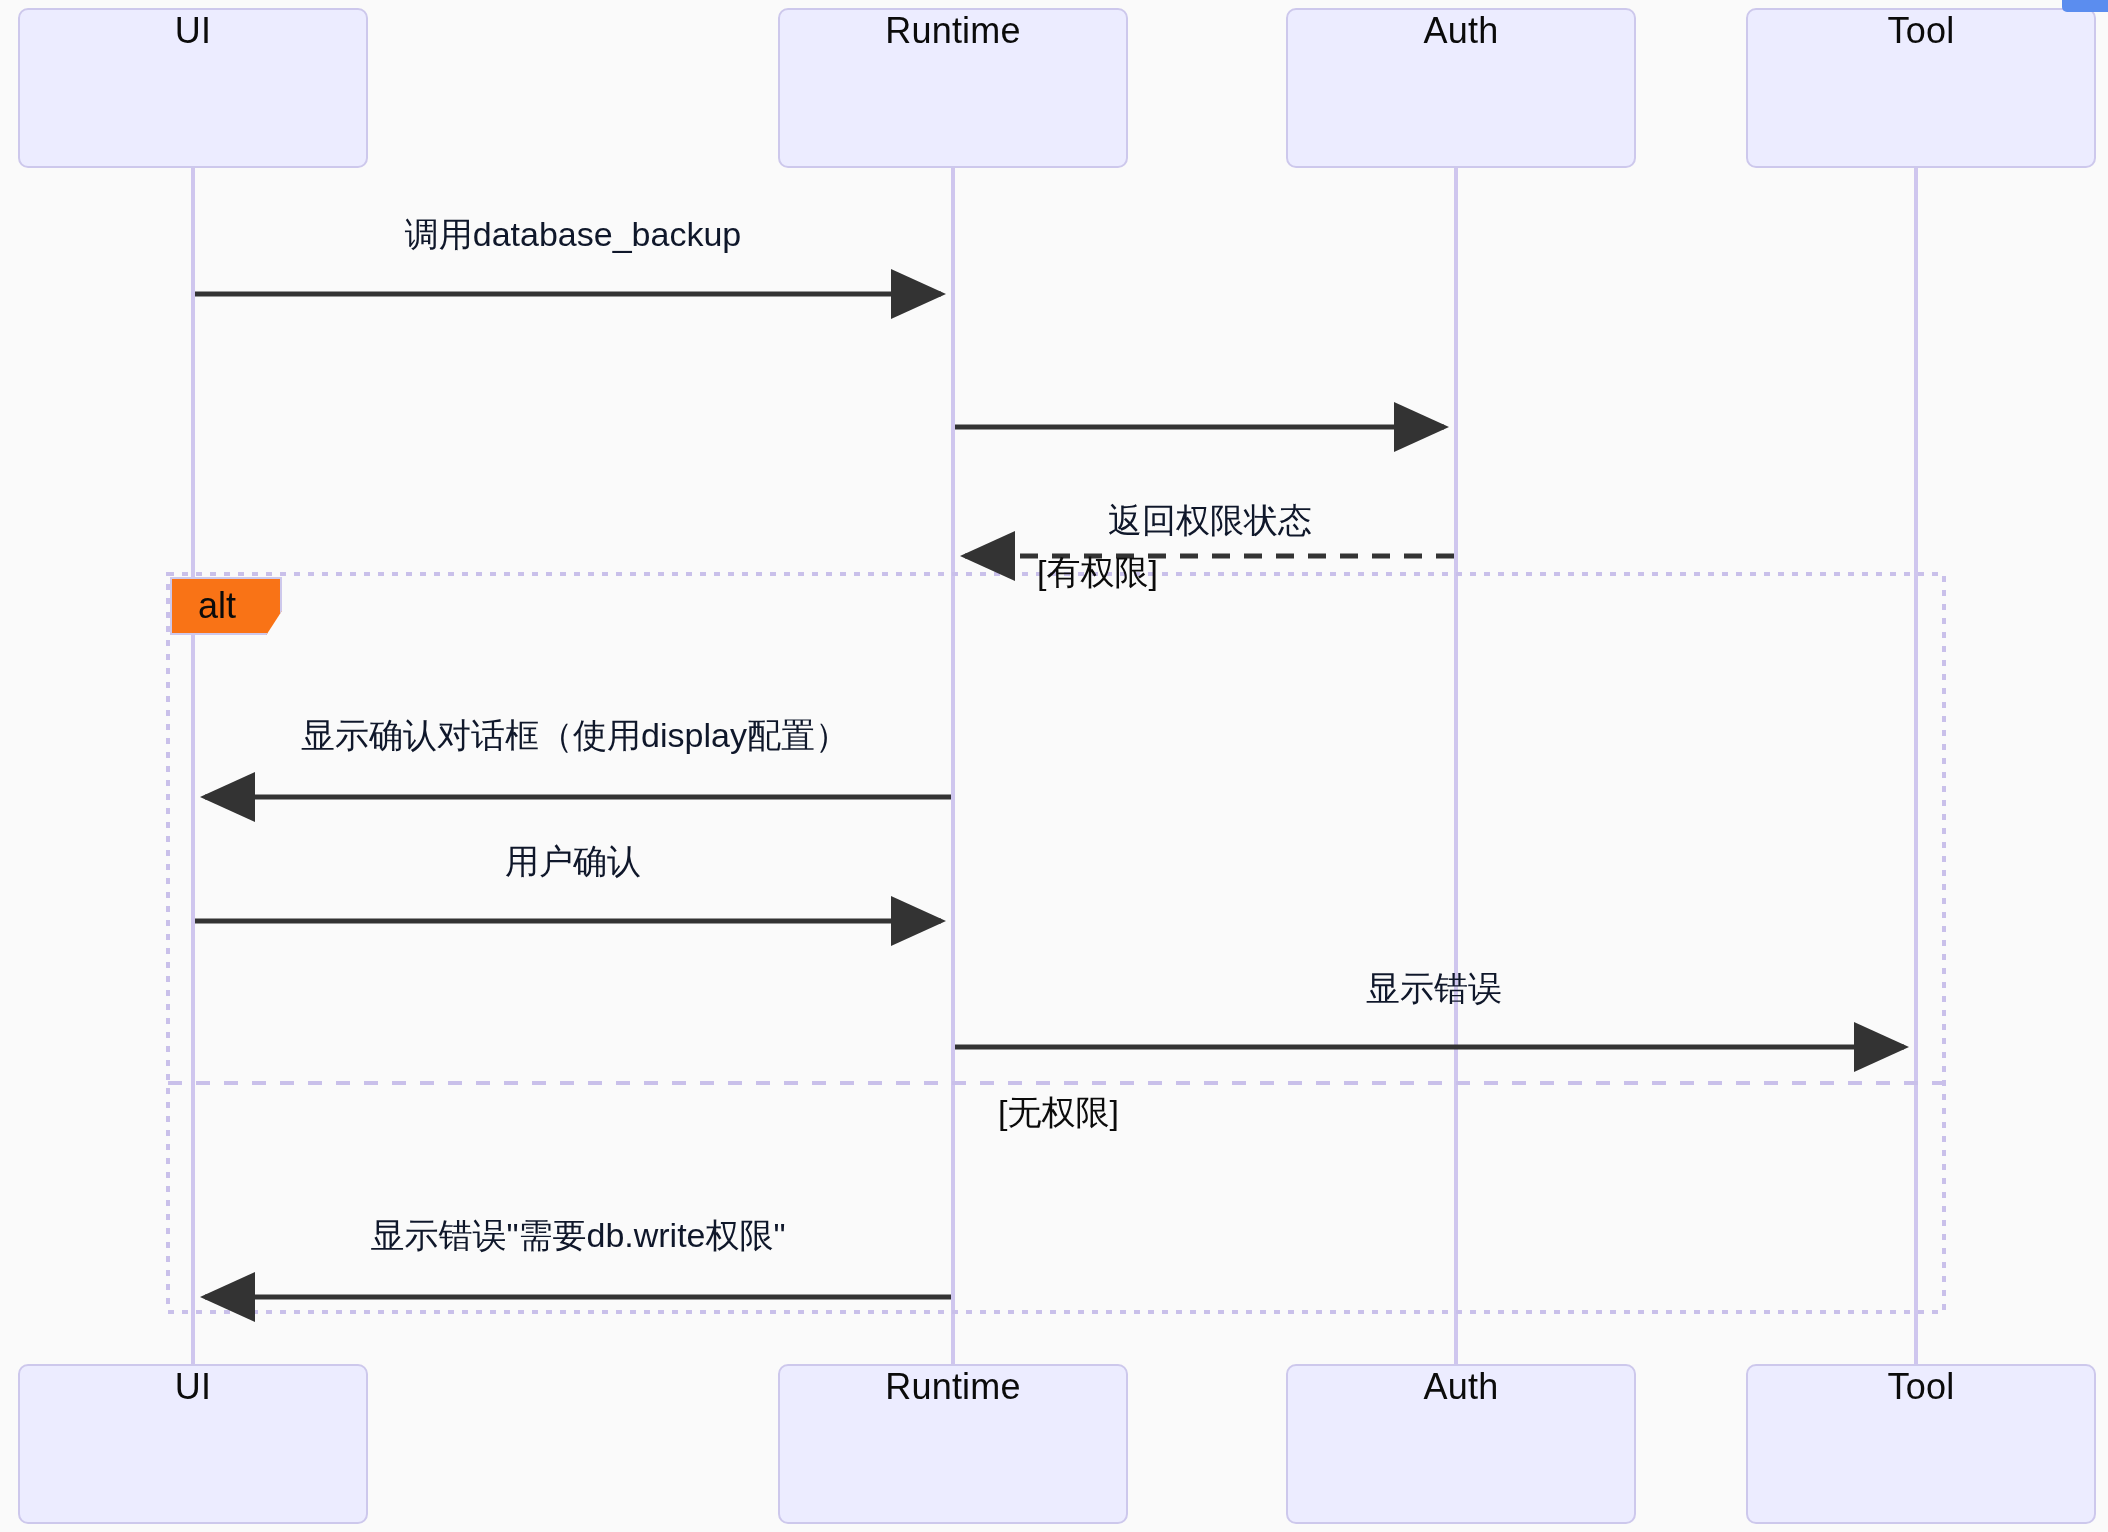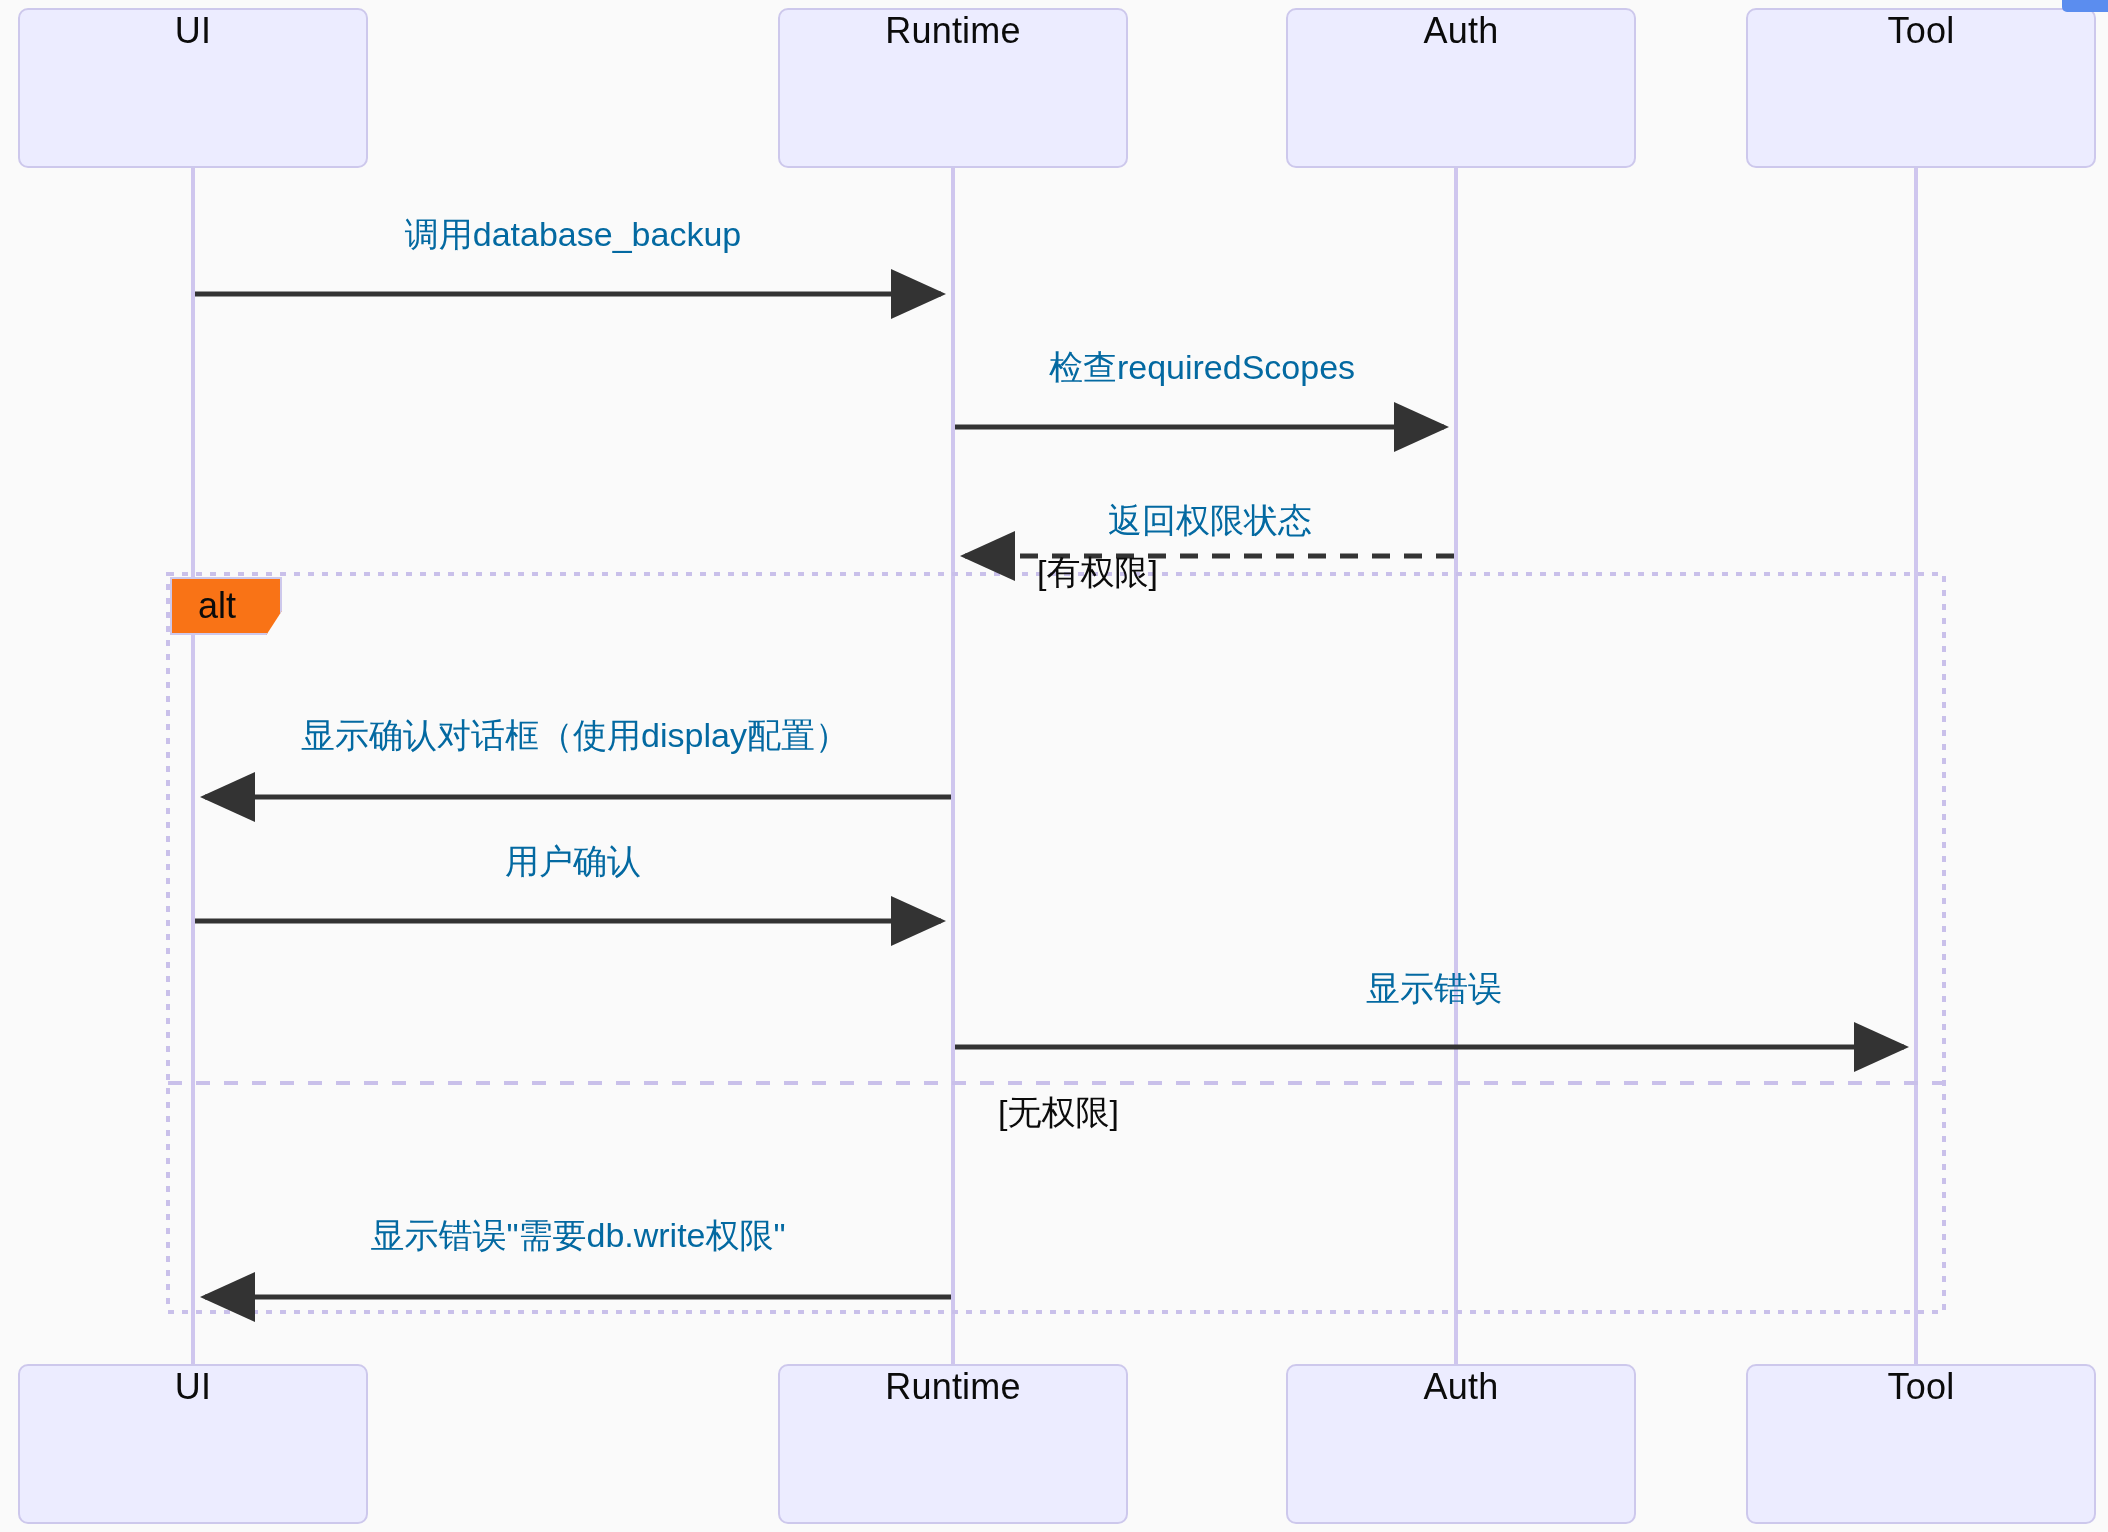--- a/index.html
+++ b/index.html
@@ -20,21 +20,21 @@
     box-sizing:border-box;
     display:flex;align-items:flex-start;justify-content:center;
   }
   .actor-label{
     font-size:36px;color:#0b0b0b;font-weight:400;letter-spacing:.2px;
     font-family:"Liberation Sans","DejaVu Sans",sans-serif;
   }
 
   .msg-label{
     position:absolute;
-    font-size:34px;color:#0369a1;
+    font-size:34px;color:#0f172a;
     white-space:nowrap;
     transform:translateX(-50%);
     font-family:"Liberation Sans","DejaVu Sans",sans-serif;
   }
 
   .alt-tag{
     position:absolute;
     background:#f97316;
     border:2px solid #CDC8EC;
     box-sizing:border-box;
@@ -115,21 +115,20 @@
   </div>
   <div class="actor-box" style="left:1286px;top:1364px;width:350px;height:160px;">
     <span class="actor-label">Auth</span>
   </div>
   <div class="actor-box" style="left:1746px;top:1364px;width:350px;height:160px;">
     <span class="actor-label">Tool</span>
   </div>
 
   <div class="msg-label" style="left:573px;top:212px;">调用database_backup</div>
 
-  <div class="msg-label" style="left:1202px;top:345px;">检查requiredScopes</div>
 
   <div class="msg-label" style="left:1210px;top:474px;margin-top:24px;">返回权限状态</div>
 
   <div class="msg-label" style="left:575px;top:713px;">显示确认对话框（使用display配置）</div>
 
   <div class="msg-label" style="left:573px;top:839px;">用户确认</div>
 
   <div class="msg-label" style="left:1434px;top:966px;">显示错误</div>
 
   <div class="msg-label" style="left:578px;top:1213px;">显示错误"需要db.write权限"</div>

